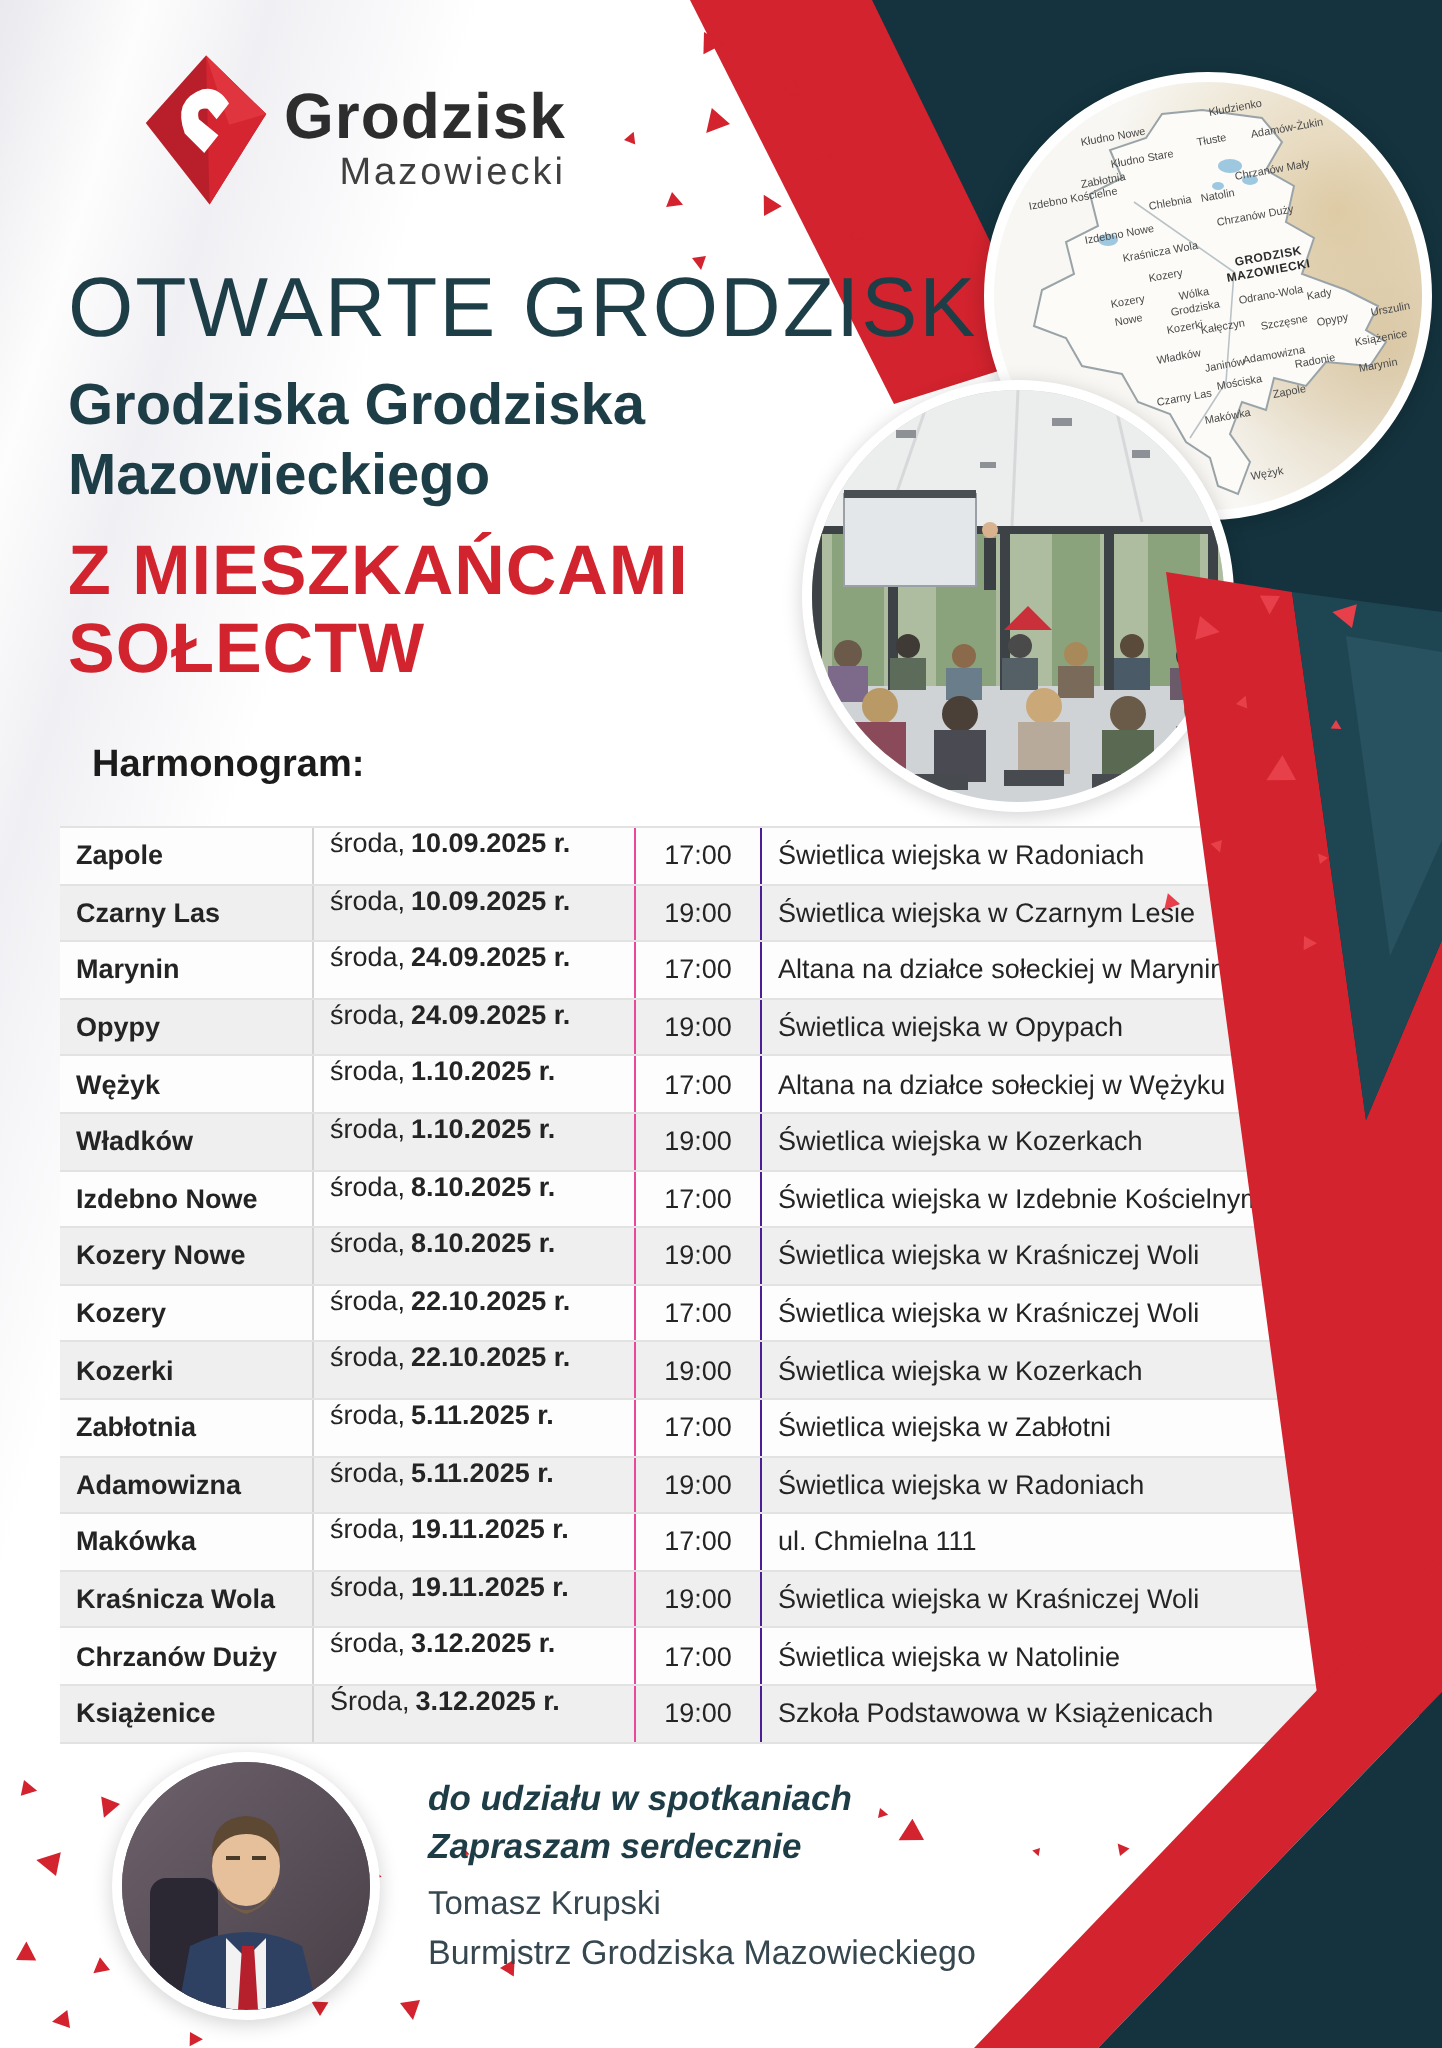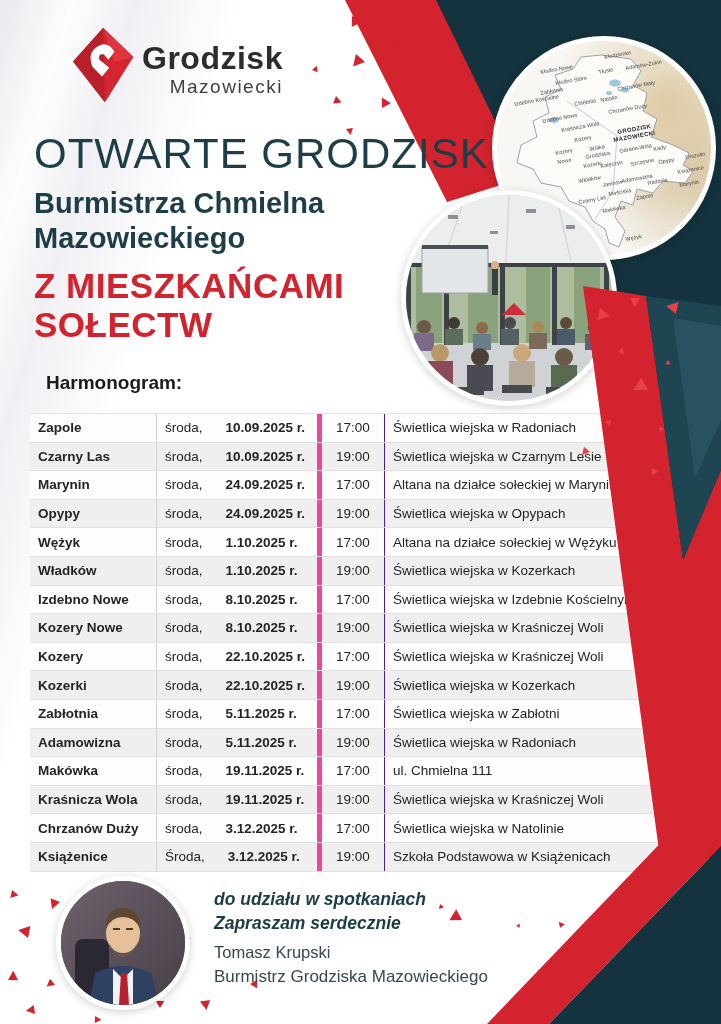--- a/index.html
+++ b/index.html
@@ -19,21 +19,21 @@
   .h-sub{position:absolute;left:34px;top:186px;font-size:29px;line-height:1.22;font-weight:bold;color:#1d3d47;}
   .h-red{position:absolute;left:34px;top:266px;font-size:35px;line-height:1.12;font-weight:800;color:#d2242e;letter-spacing:.5px;}
   .h-harmo{position:absolute;left:46px;top:372px;font-size:19px;font-weight:bold;color:#1b1b1b;}
   
   .sched{position:absolute;left:30px;top:413px;width:628px;border-top:1px solid #e2e2e2;}
   .trow{display:flex;align-items:center;height:27.6px;border-bottom:1px solid #e2e2e2;font-size:13.5px;color:#242424;}
   .trow:nth-child(odd){background:#fdfdfd;}
   .trow:nth-child(even){background:#efefef;}
   .c{padding:0 8px;white-space:nowrap;overflow:hidden;}
   .c.place{width:110px;font-weight:bold;border-right:1px solid #d4d4d4;height:100%;display:flex;align-items:center;}
-  .c.date{width:144px;border-right:5px solid #ec4899;height:100%;display:flex;align-items:center;gap:20px;}
+  .c.date{width:144px;border-right:1px solid #ec4899;height:100%;display:flex;align-items:flex-start;}
   .c.time{width:46px;border-right:1px solid #4c1d95;height:100%;display:flex;align-items:center;justify-content:center;}
   .c.venue{flex:1;}
   .c.date b{margin-left:3px;}
   
   .circle{position:absolute;border-radius:50%;border:5px solid #fff;box-shadow:0 2px 10px rgba(0,0,0,.18);overflow:hidden;background:#fff;}
   .map-circle{left:492px;top:36px;width:214px;height:214px;
     background:
       radial-gradient(circle at 80% 30%, rgba(219,198,156,.85), rgba(219,198,156,0) 52%),
       radial-gradient(circle at 92% 62%, rgba(205,182,140,.7), rgba(205,182,140,0) 45%),
       #f8f7f3;}
@@ -224,21 +224,21 @@
       <path d="M33,20 Q16,26 23,45 L34,56 L42,46 L31,37 Q29,30 36,31 L41,37 L48,28 Q42,18 33,20 Z" fill="#ffffff"></path>
     </svg>
     <div class="logo-text">
       <div class="logo-title">Grodzisk</div>
       <div class="logo-sub">Mazowiecki</div>
     </div>
   </div>
 
   <div class="h-title">OTWARTE GRODZISK</div>
   <div class="h-sub">
-    <div>Burmistrza Chmielna</div>
+    <div>Grodziska Grodziska</div>
     <div>Mazowieckiego</div>
   </div>
   <div class="h-red">
     <div>Z MIESZKAŃCAMI</div>
     <div>SOŁECTW</div>
   </div>
   <div class="h-harmo">Harmonogram:</div>
 
   <div class="sched" id="schedule-body">
       <div class="trow">

